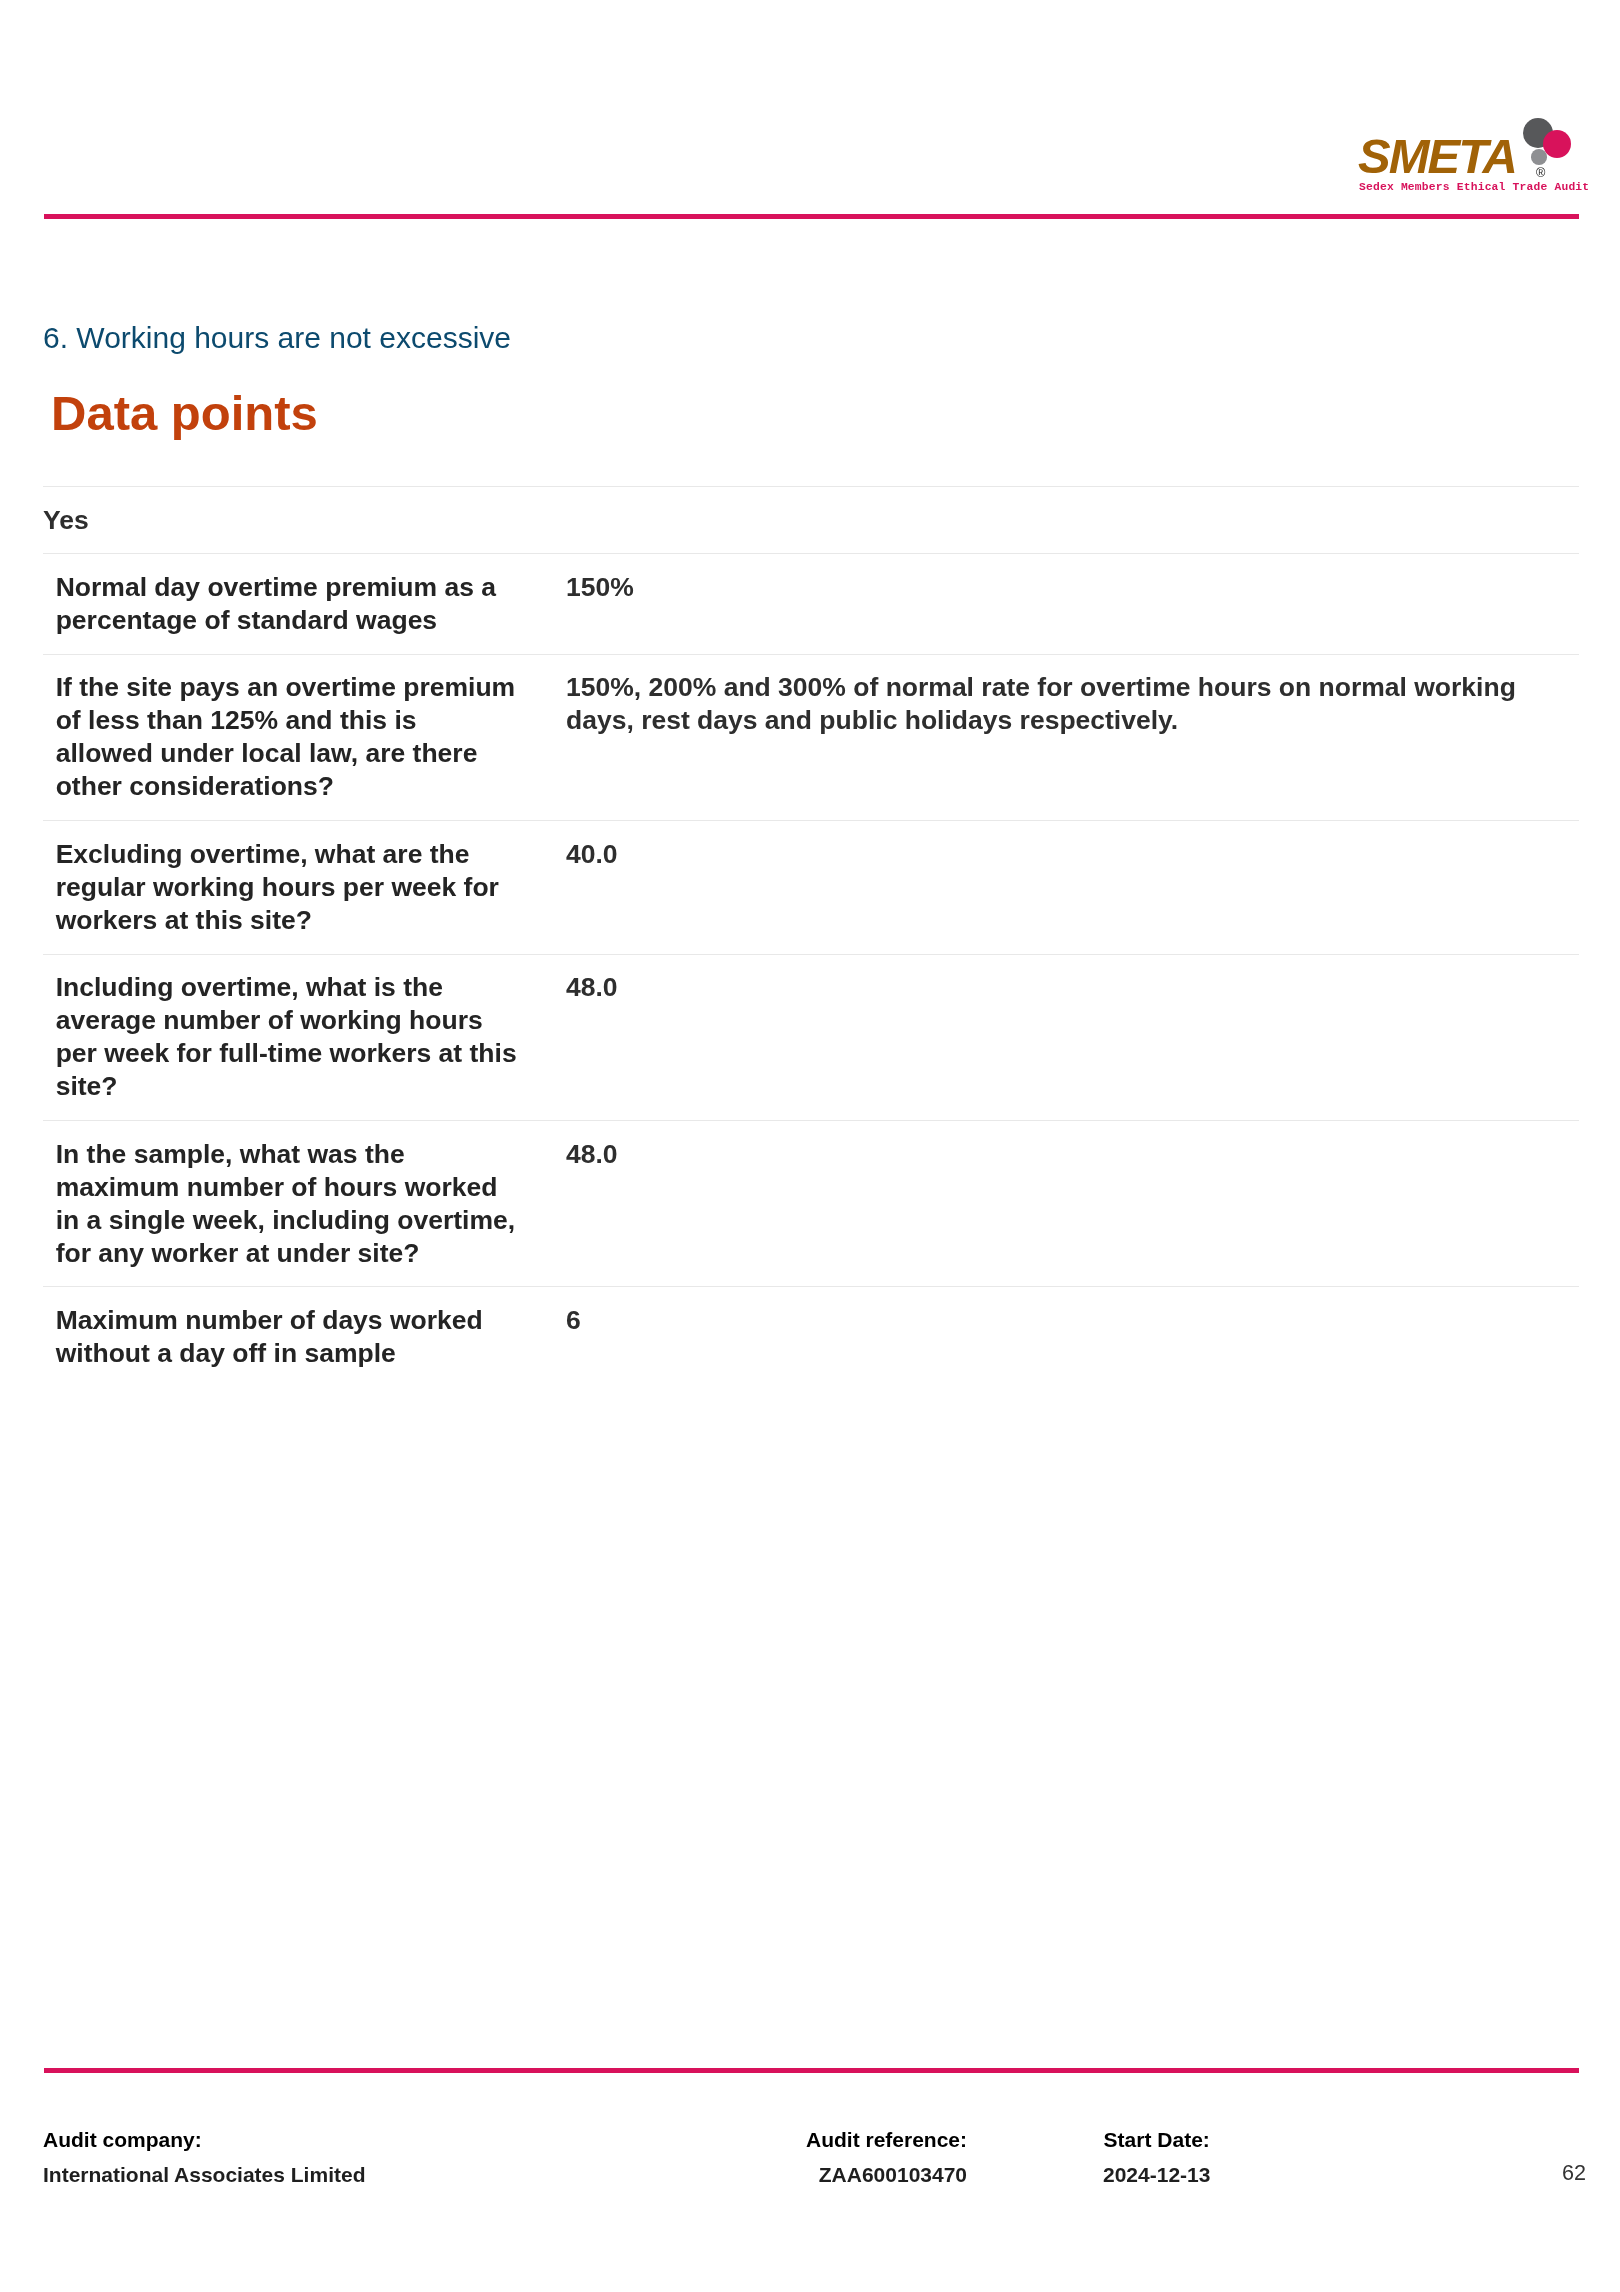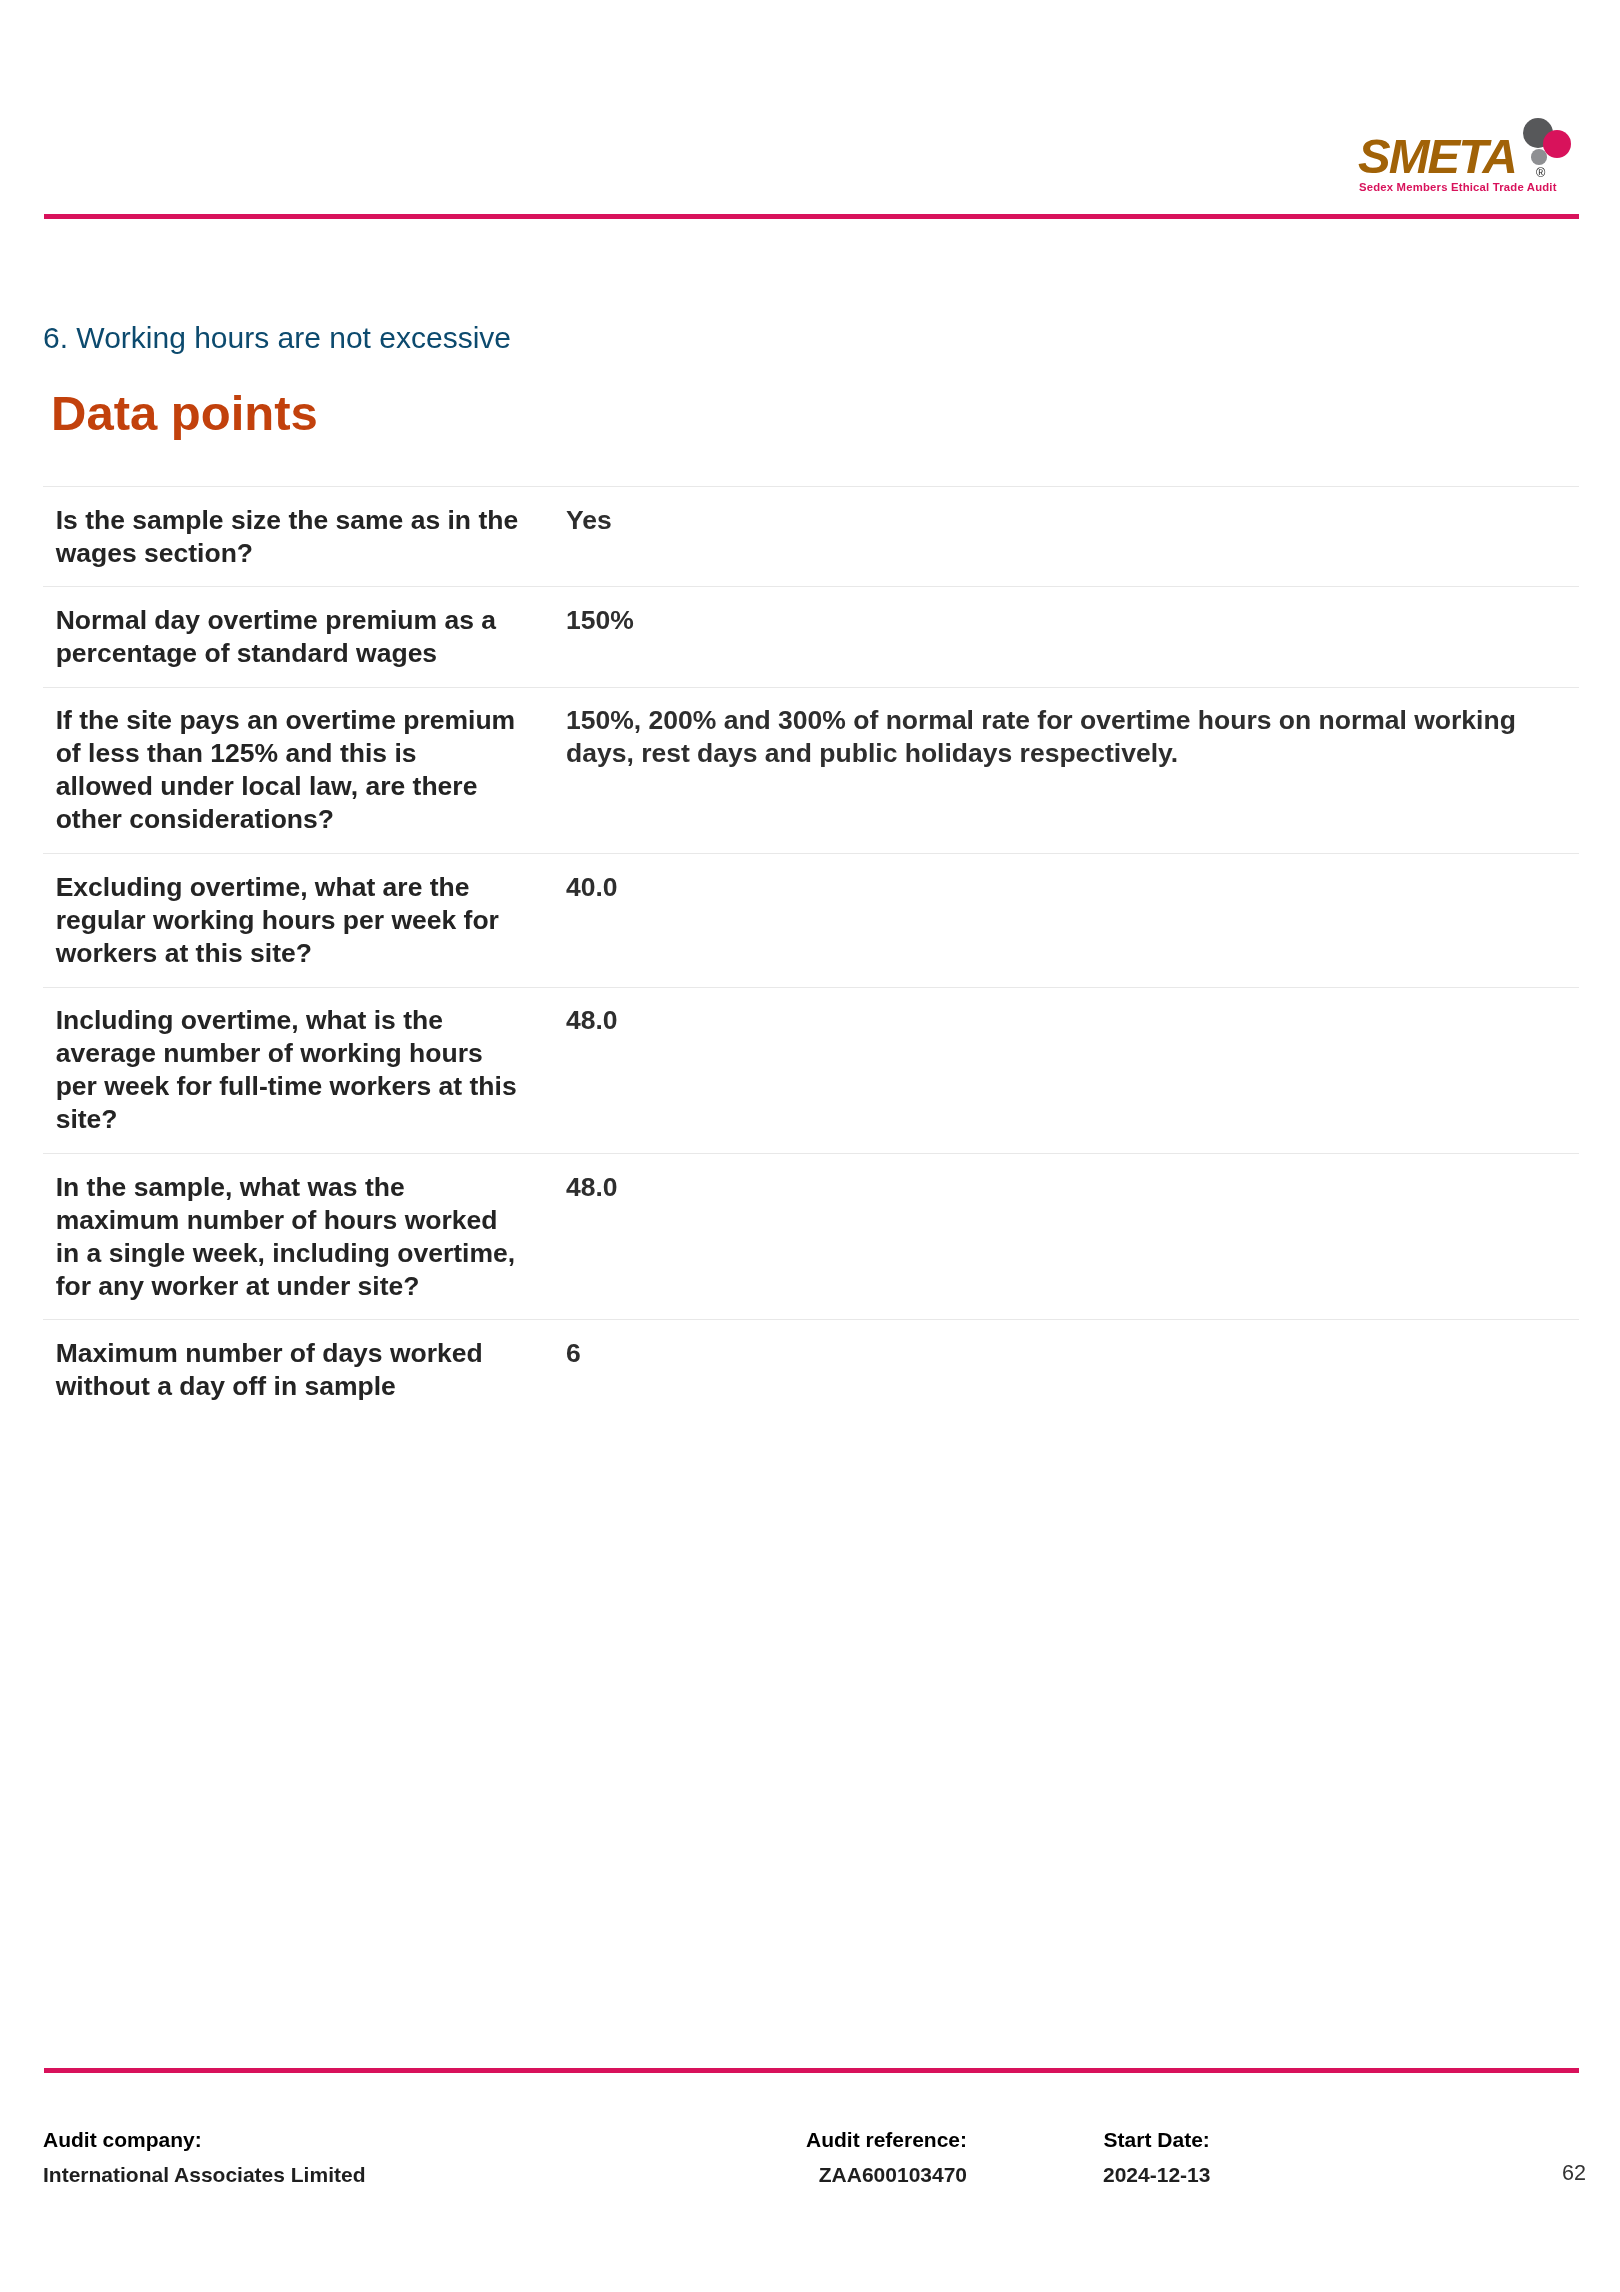--- a/index.html
+++ b/index.html
@@ -23,21 +23,21 @@
   .dot-dark  { left:165px; top:7.8px;  width:30px; height:30px; background:#57585a; z-index:1; }
   .dot-pink  { left:185px; top:19.6px; width:28px; height:28px; background:#d8125b; z-index:2; }
   .dot-small { left:173px; top:39px; width:15.7px; height:15.7px; background:#8e8f92; z-index:3; }
   .logo-reg {
     position:absolute; left:178px; top:56px;
     font-size:12.7px; color:#1c1c1c; font-weight:400;
   }
   .logo-tagline {
     position:absolute; left:1px; top:71px;
     font-size:11.3px; font-weight:700; color:#d8125b;
-    letter-spacing:0.2px; white-space:nowrap;
+    letter-spacing:0.2px; white-space:nowrap;font-family:Liberation Mono, monospace;
   }
 
   
   .rule { position:absolute; left:44px; right:41px; height:4.9px; background:#d8125b; }
   .header-rule { top:214px; }
   .footer-rule { top:2068px; }
 
   
   .section-heading {
     position:absolute; left:43px; top:320px;
@@ -87,21 +87,20 @@
   <div class="logo-tagline">Sedex Members Ethical Trade Audit</div>
 </div>
 
 <div class="rule header-rule"></div>
 
 <div class="section-heading">6. Working hours are not excessive</div>
 <div class="page-title">Data points</div>
 
 <div class="dp-table" id="dp-table">
   <div class="dp-row">
-    <div class="dp-q">Is the sample size the same as in the wages section?</div>
     <div class="dp-a">Yes</div>
   </div>
 
   <div class="dp-row">
     <div class="dp-q">Normal day overtime premium as a percentage of standard wages</div>
     <div class="dp-a">150%</div>
   </div>
 
   <div class="dp-row">
     <div class="dp-q">If the site pays an overtime premium of less than 125% and this is allowed under local law, are there other considerations?</div>

